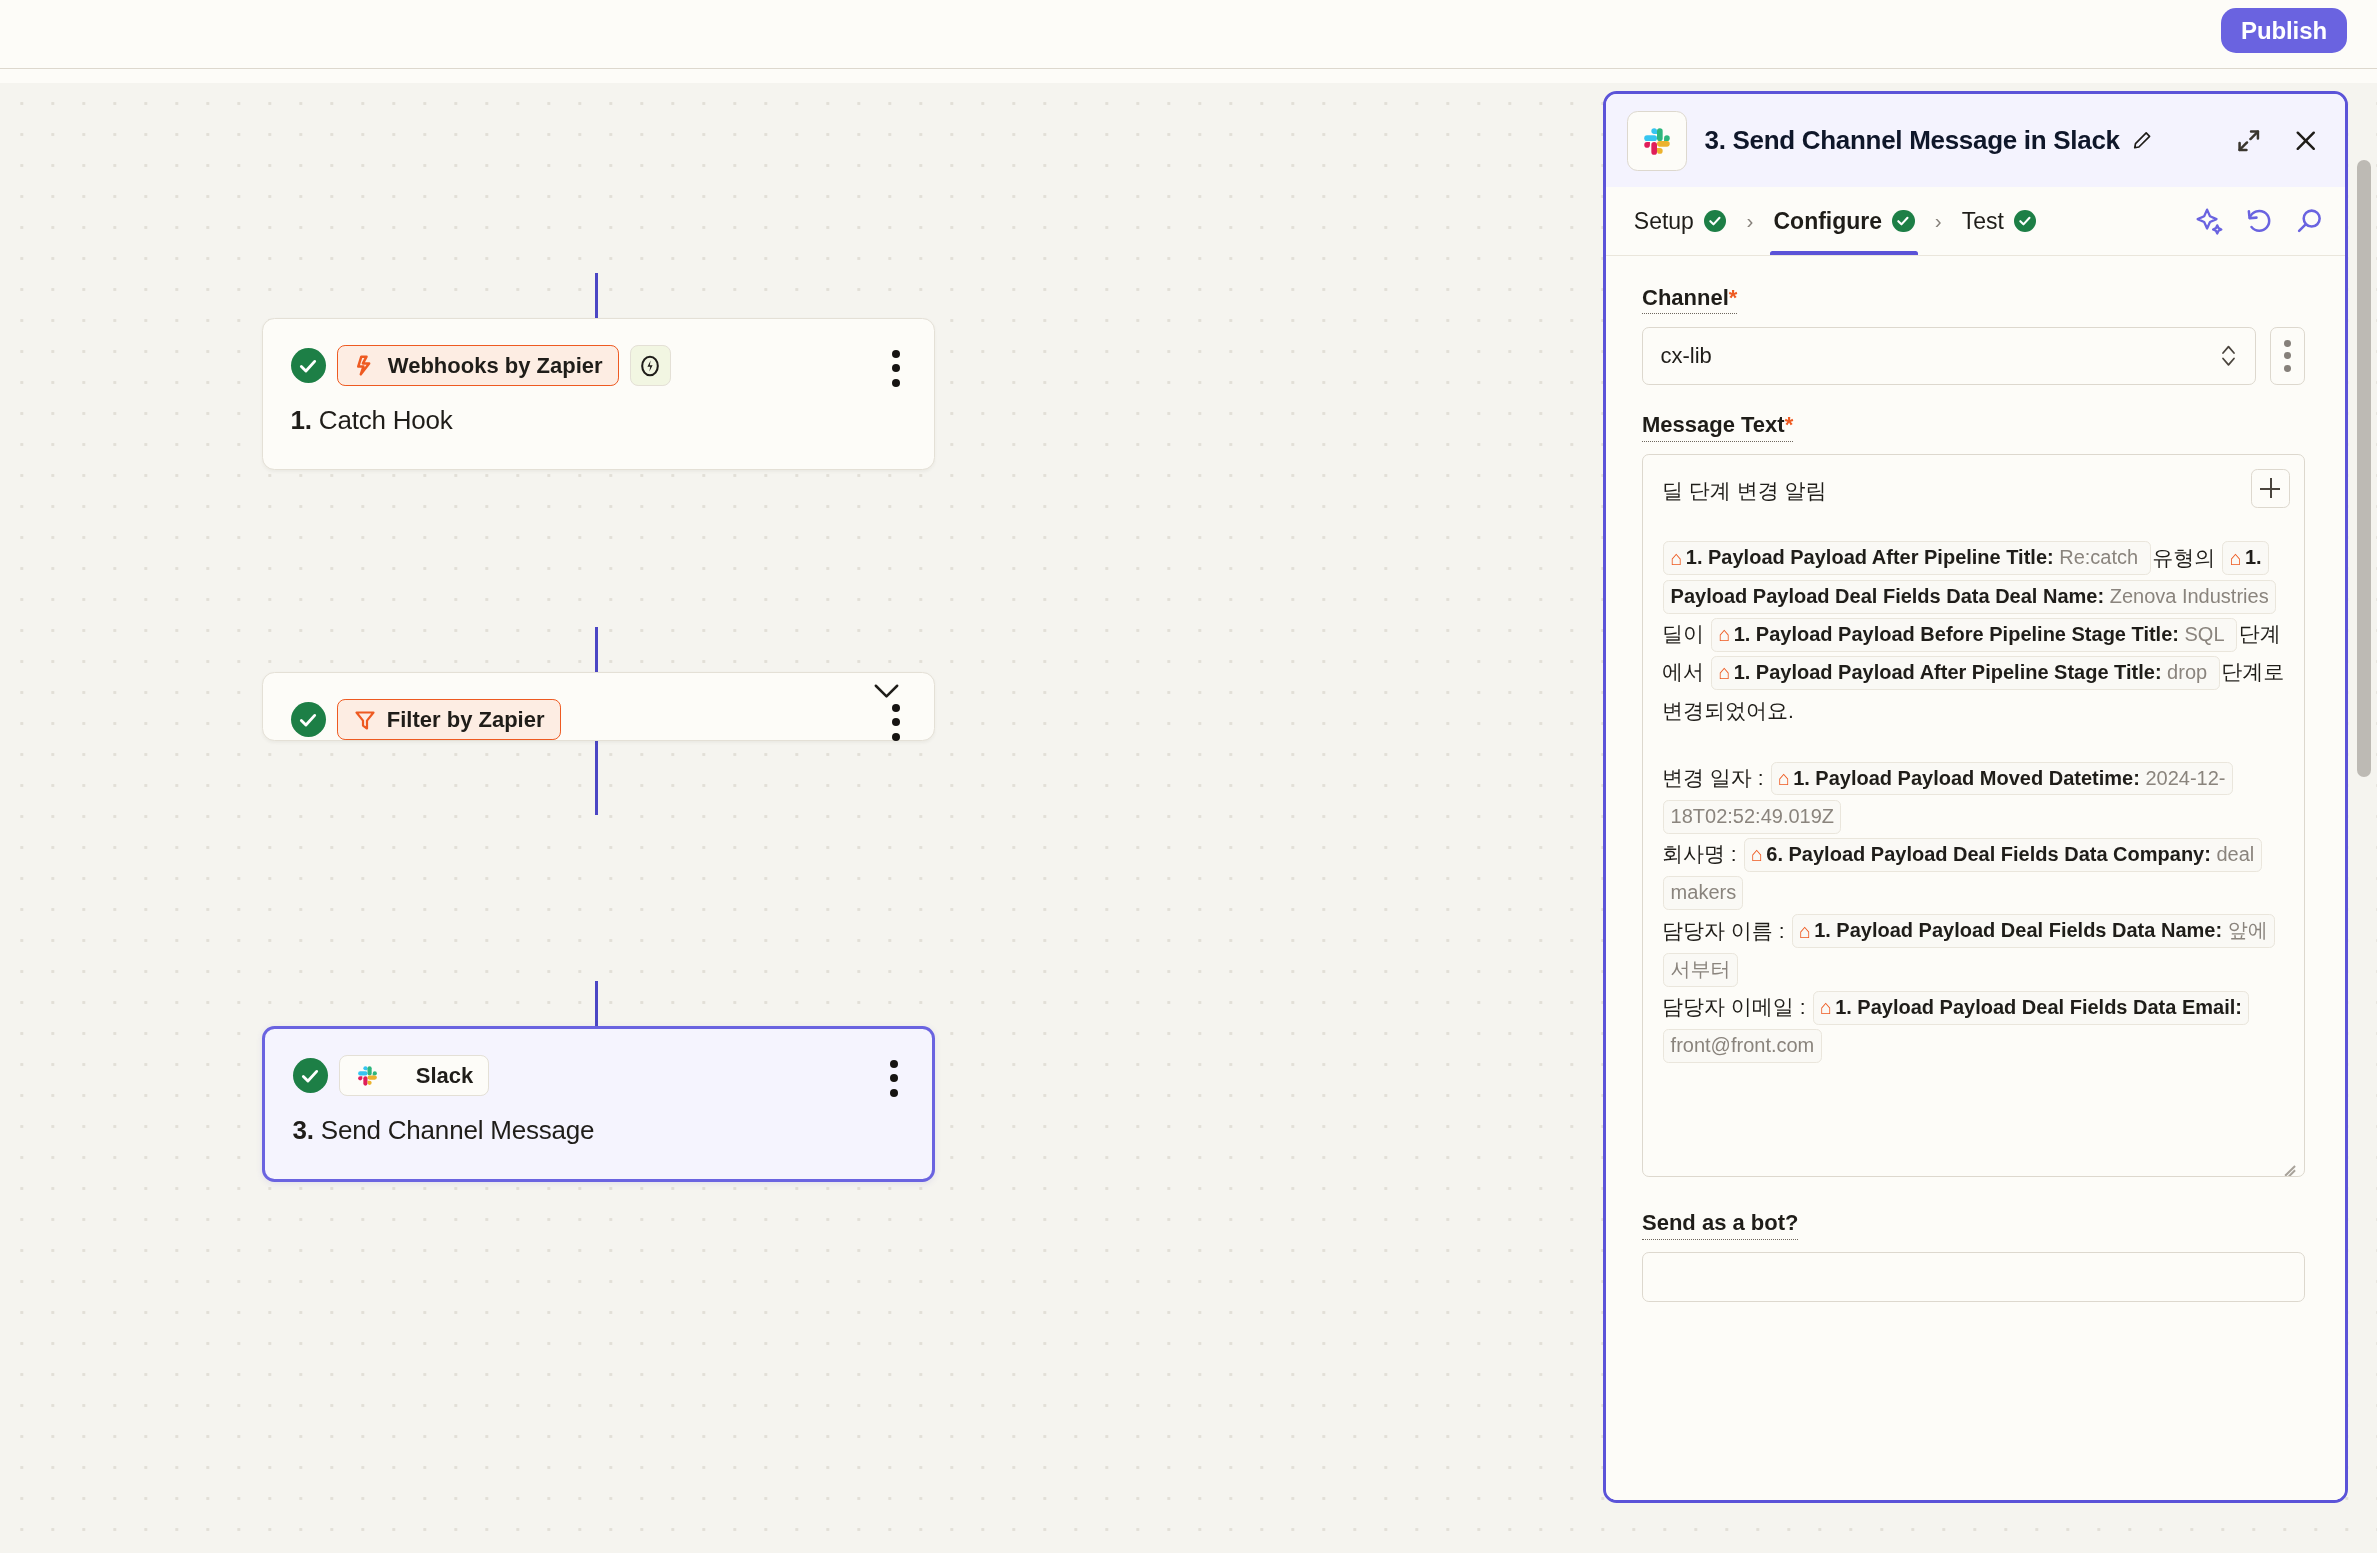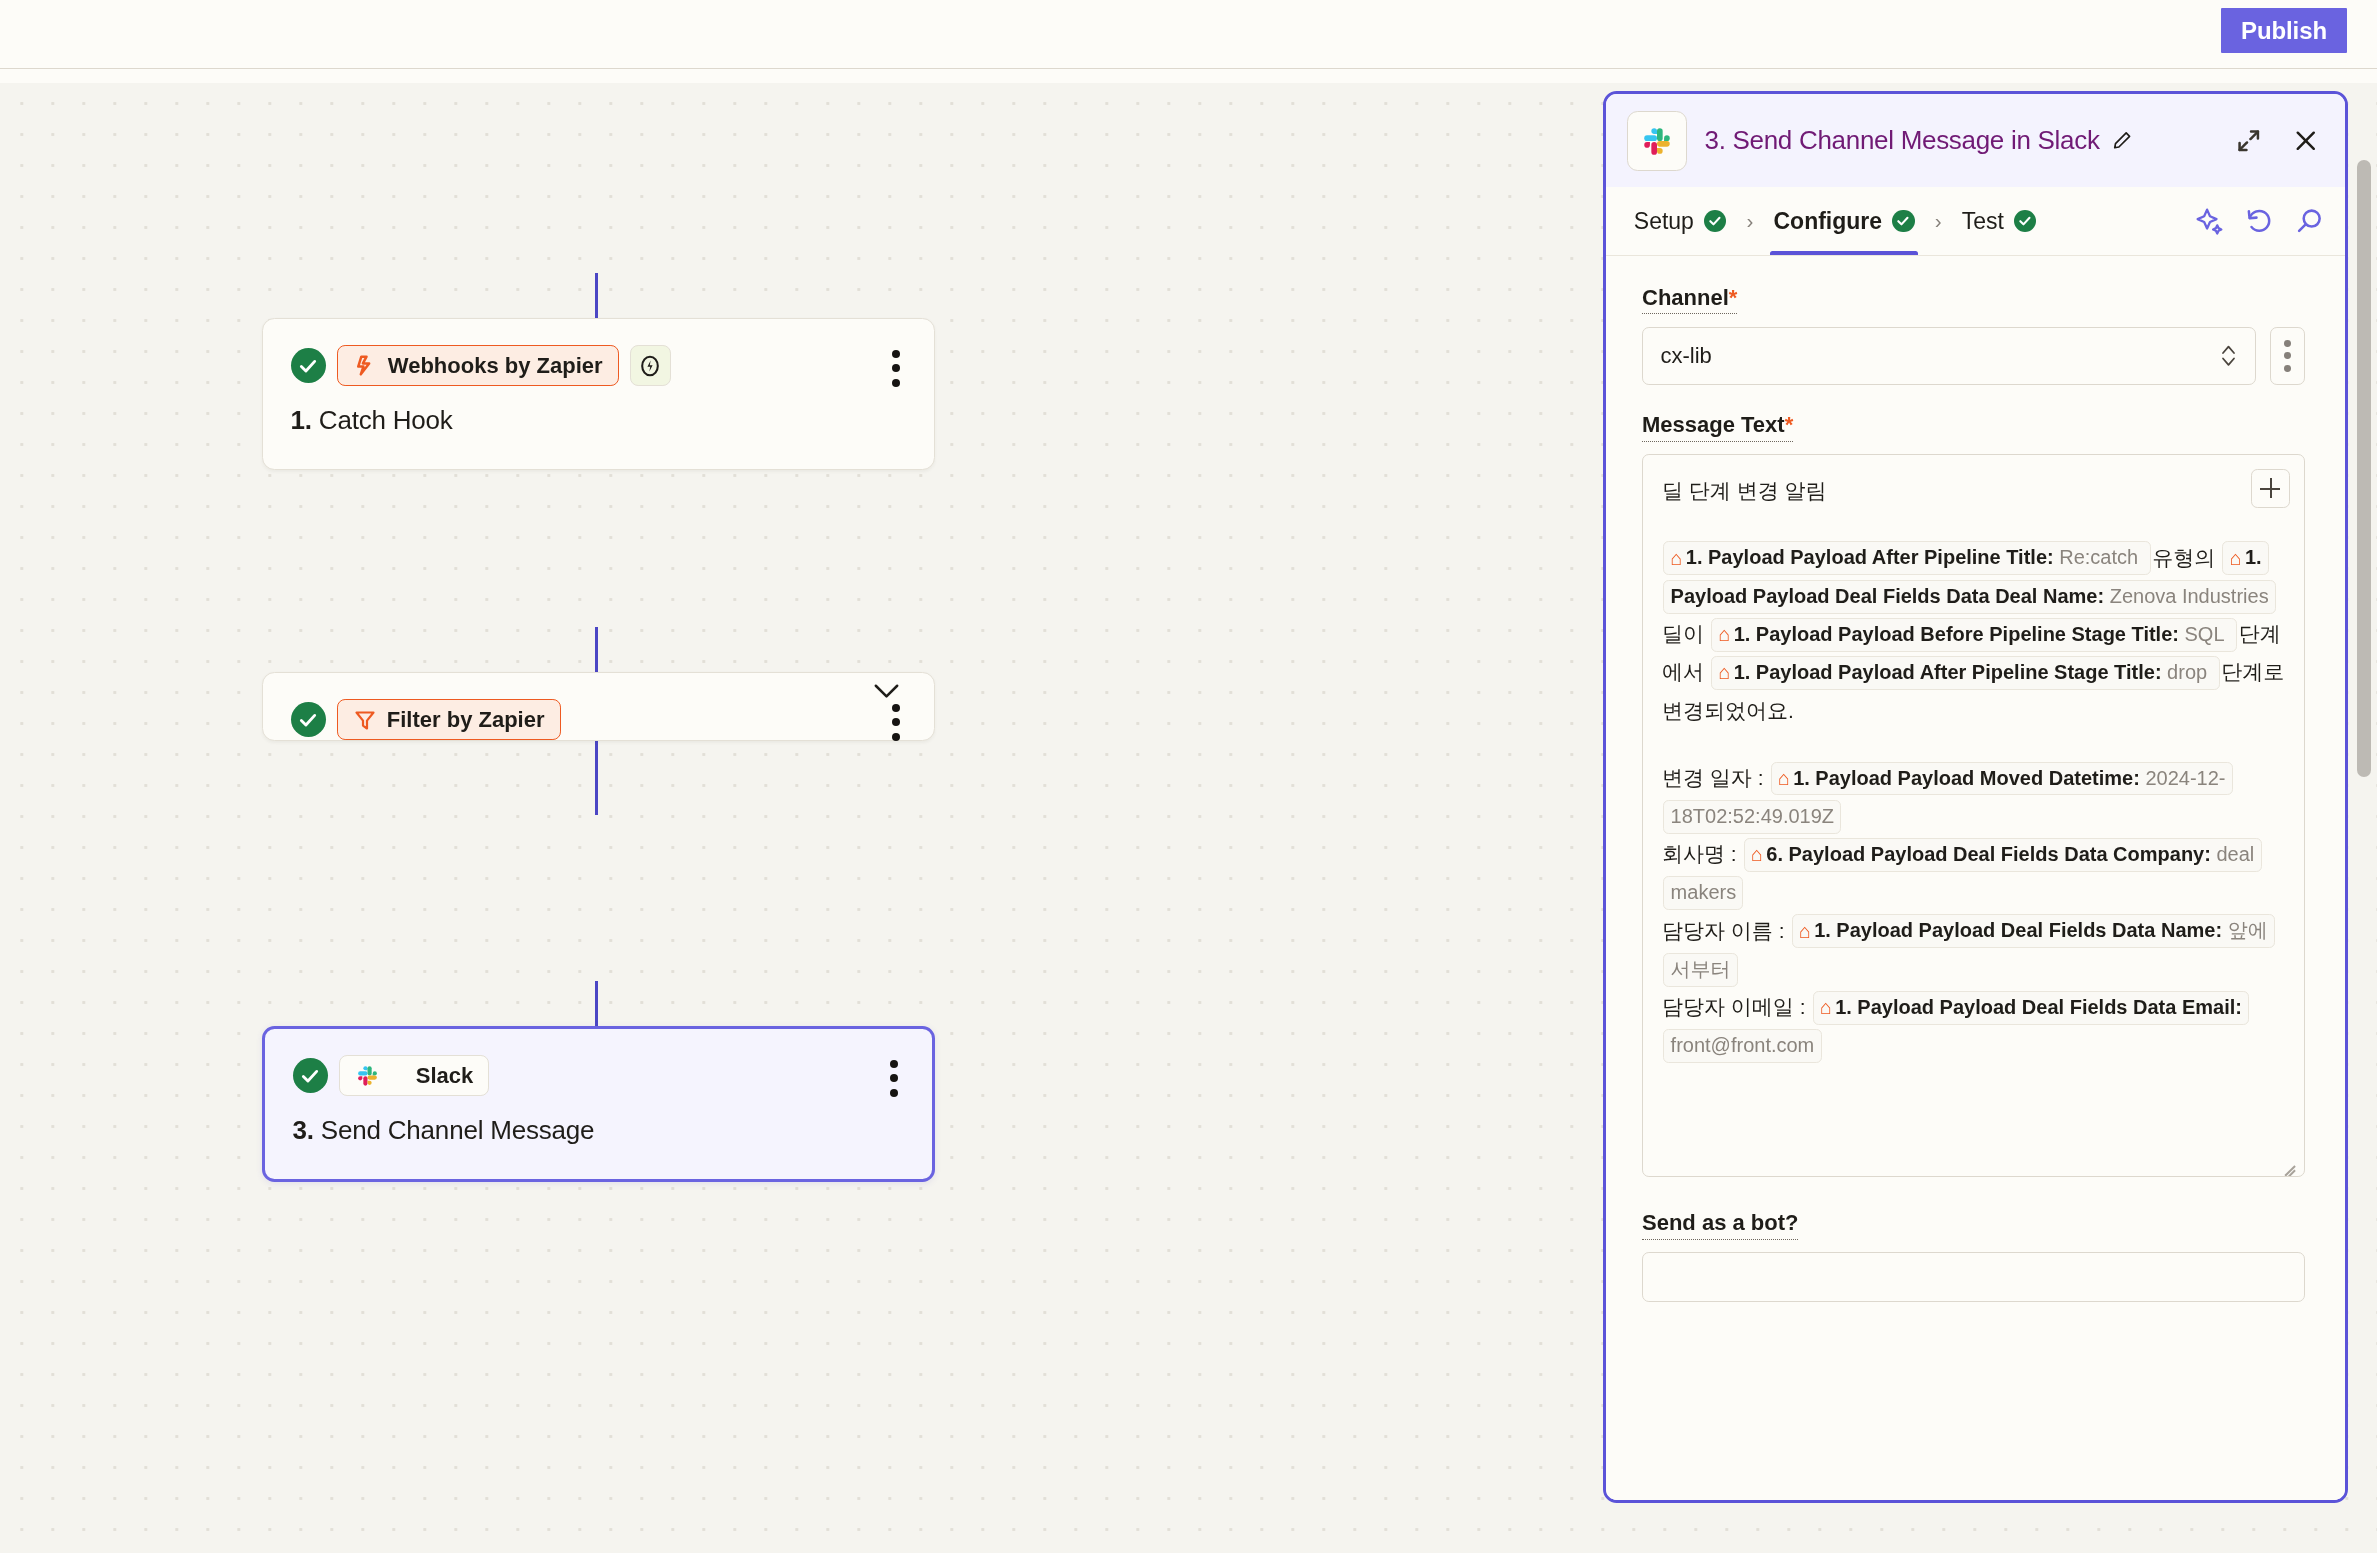--- a/index.html
+++ b/index.html
@@ -22,21 +22,21 @@
     z-index: 40;
   }
   #publish-button {
     position: absolute;
     right: 30px; top: 8.1px;
     height: 45px;
     padding: 0 20px;
     background: #6A63E0;
     color: #FFFFFF;
     border: none;
-    border-radius: 1px;
+    border-radius: 15px;
     font-size: 24px;
     font-weight: 700;
     font-family: "Liberation Sans", sans-serif;
     cursor: pointer;
     letter-spacing: -0.1px;
   }
 
   
   #canvas {
     position: absolute;
@@ -177,22 +177,22 @@
   .slack-tile {
     width: 60px; height: 60px;
     border-radius: 10.6px;
     background: #FDFCF8;
     border: 1.6px solid #DDD8CE;
     display: flex; align-items: center; justify-content: center;
     flex: 0 0 auto;
   }
   #panel-title {
     font-size: 26px;
-    font-weight: 400;
-    color: #701a75;
+    font-weight: 700;
+    color: #0f172a;
     margin-left: 17.5px;
     white-space: nowrap;
     letter-spacing: -0.3px;
   }
   .hdr-icon { cursor: pointer; display: flex; align-items: center; }
   #pencil-icon { margin-left: 11.3px; }
   #expand-icon { margin-left: auto; }
   #close-icon { margin-left: 29px; margin-right: 5px; }
 
   #tabbar {

